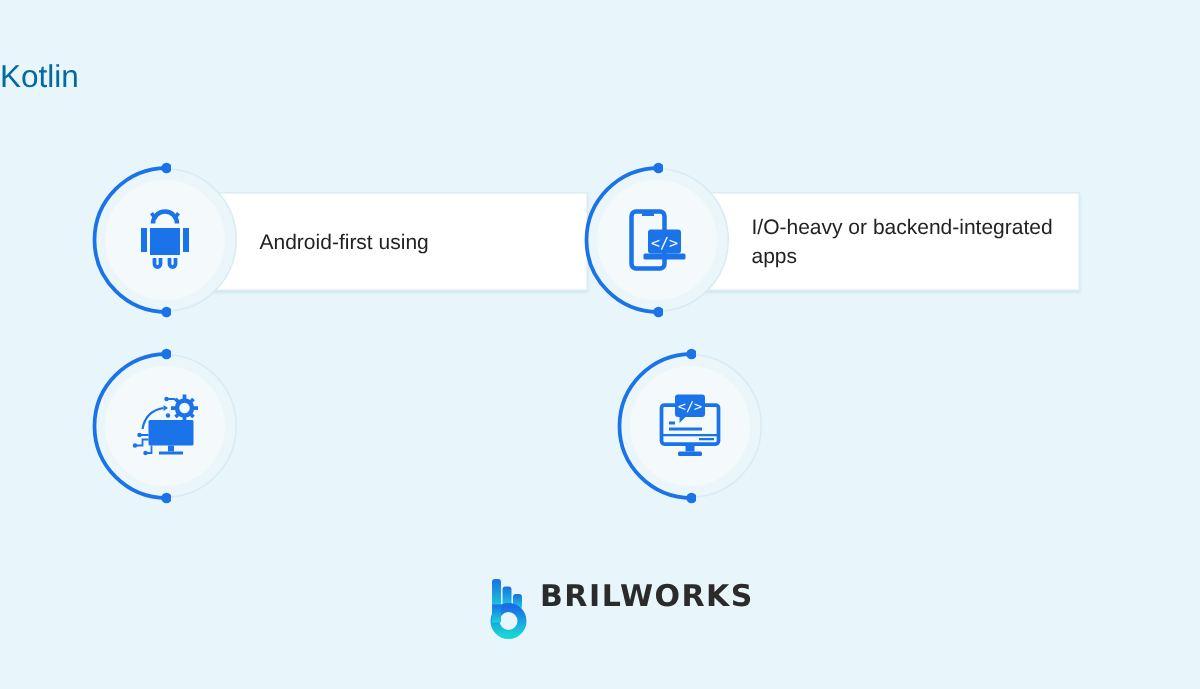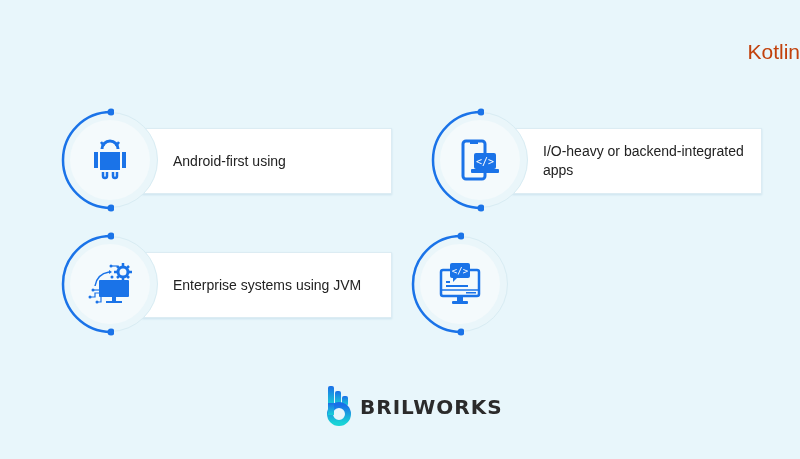--- a/index.html
+++ b/index.html
@@ -4,21 +4,21 @@
 <style>
   html, body { margin:0; padding:0; }
   body {
     width:800px; height:459px; overflow:hidden;
     background:#e8f6fb;
     font-family:"Liberation Sans", "DejaVu Sans", sans-serif;
     position:relative;
   }
   .title {
     position:absolute; left:0; top:40px; width:800px;
-    text-align:right; font-size:21px; color:#c2410c;
+    text-align:left; font-size:21px; color:#0369a1;
   }
   .item { position:absolute; width:360px; height:104px; }
   .card {
     position:absolute; left:82px; top:16px; width:248px; height:64px;
     background:#fff; border:1px solid #dcecf3;
     box-shadow:0 1px 2px rgba(120,170,200,0.25);
   }
   .card-text {
     position:absolute; left:30px; top:0; right:14px; height:100%;
     display:flex; align-items:center;
@@ -30,21 +30,21 @@
   }
   .inner {
     position:absolute; left:10px; top:8px; width:80px; height:80px; border-radius:50%;
     background:#f4fafc;
     display:flex; align-items:center; justify-content:center;
   }
   .arc { position:absolute; left:-6px; top:-6px; }
   .logo { position:absolute; left:326px; top:385px; display:flex; align-items:flex-end; }
   .logo-text {
     font-family:"DejaVu Sans", sans-serif; font-weight:bold;
-    font-size:20px; letter-spacing:1px; color:#2b2b2b; margin-left:6px; margin-bottom:8px;
+    font-size:20px; letter-spacing:1px; color:#2b2b2b; margin-left:6px; margin-bottom:18px;
   }
 </style>
 </head>
 <body>
 
 <div class="title">Kotlin</div>
 
 <div class="item" style="left:60px; top:112px;">
   <div class="card">
     <div class="card-text">Android-first using</div>
@@ -62,21 +62,21 @@
       <line x1="27" y1="3" x2="24" y2="7" stroke="#1a73e8" stroke-width="2.5"></line>
       <rect x="8" y="13" width="20" height="18" fill="#1a73e8"></rect>
       <rect x="2" y="13" width="4" height="16" fill="#1a73e8"></rect>
       <rect x="30" y="13" width="4" height="16" fill="#1a73e8"></rect>
       <path d="M11 33 v4 a2 2 0 0 0 4 0 v-4" fill="none" stroke="#1a73e8" stroke-width="2.5"></path>
       <path d="M21 33 v4 a2 2 0 0 0 4 0 v-4" fill="none" stroke="#1a73e8" stroke-width="2.5"></path>
     </svg>
   </div>
 </div>
 
-<div class="item" style="left:430px; top:112px;text-decoration:underline;">
+<div class="item" style="left:388px; top:112px;text-decoration:underline;">
   <div class="card">
     <div class="card-text">I/O-heavy or backend-integrated apps</div>
   </div>
   <div class="ring"></div>
   <svg class="arc" width="60" height="108" viewBox="0 0 60 108">
     <path d="M 57 6 A 48 48 0 0 0 57 102" fill="none" stroke="#1a73e8" stroke-width="2.5"></path>
     <circle cx="57" cy="6" r="3.5" fill="#1a73e8"></circle>
     <circle cx="57" cy="102" r="3.5" fill="#1a73e8"></circle>
   </svg>
   <div class="inner">
@@ -84,23 +84,20 @@
       <rect x="4" y="2" width="22" height="38" rx="3" fill="none" stroke="#1a73e8" stroke-width="3"></rect>
       <rect x="11" y="2" width="8" height="3" fill="#1a73e8"></rect>
       <rect x="15" y="14" width="22" height="16" rx="2" fill="#1a73e8"></rect>
       <rect x="12" y="30" width="28" height="4" rx="1" fill="#1a73e8"></rect>
       <text x="26" y="26" text-anchor="middle" font-size="10" fill="#fff" font-family="DejaVu Sans Mono, monospace">&lt;/&gt;</text>
     </svg>
   </div>
 </div>
 
 <div class="item" style="left:60px; top:236px;">
-  <div class="card">
-    <div class="card-text">Enterprise systems using JVM</div>
-  </div>
   <div class="ring"></div>
   <svg class="arc" width="60" height="108" viewBox="0 0 60 108">
     <path d="M 57 6 A 48 48 0 0 0 57 102" fill="none" stroke="#1a73e8" stroke-width="2.5"></path>
     <circle cx="57" cy="6" r="3.5" fill="#1a73e8"></circle>
     <circle cx="57" cy="102" r="3.5" fill="#1a73e8"></circle>
   </svg>
   <div class="inner">
     <svg width="46" height="44" viewBox="0 0 46 44">
       <circle cx="36" cy="10" r="5" fill="none" stroke="#1a73e8" stroke-width="3"></circle>
       <g stroke="#1a73e8" stroke-width="2.5">

